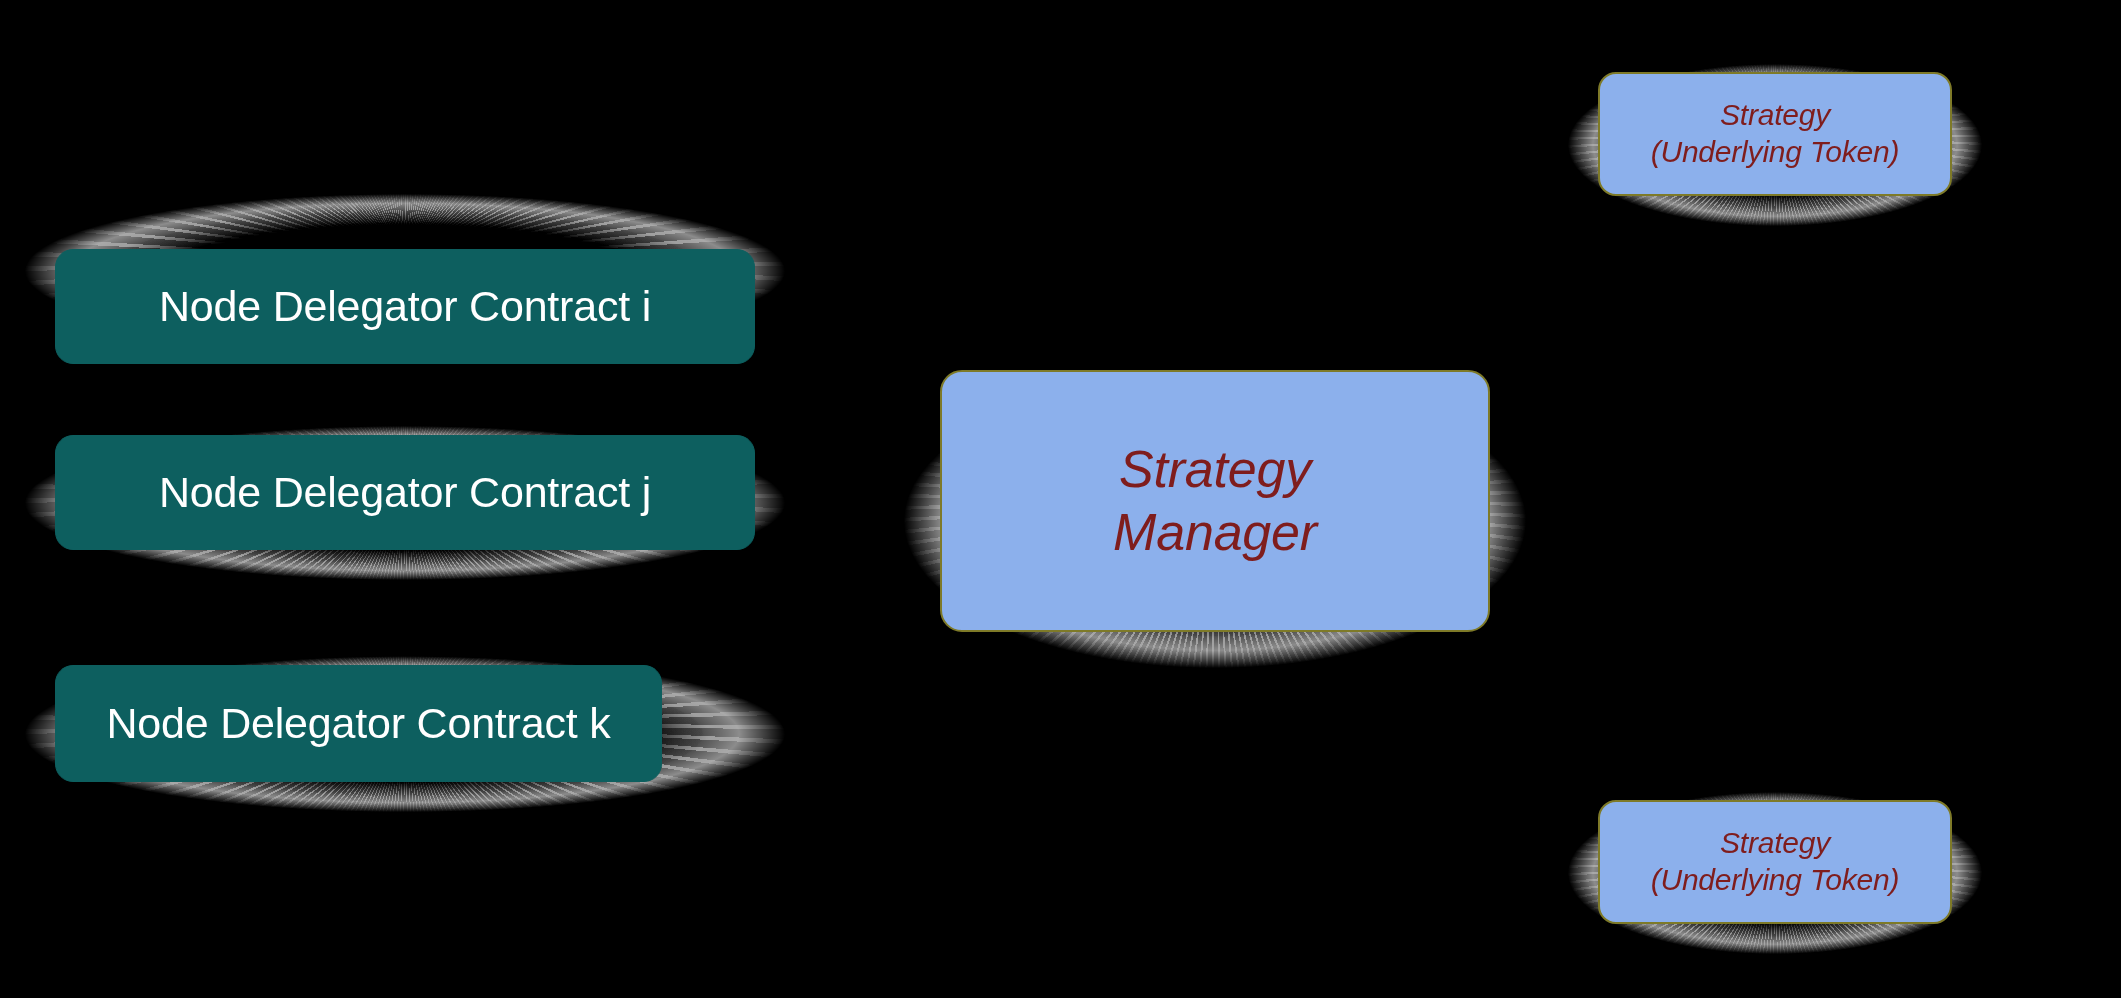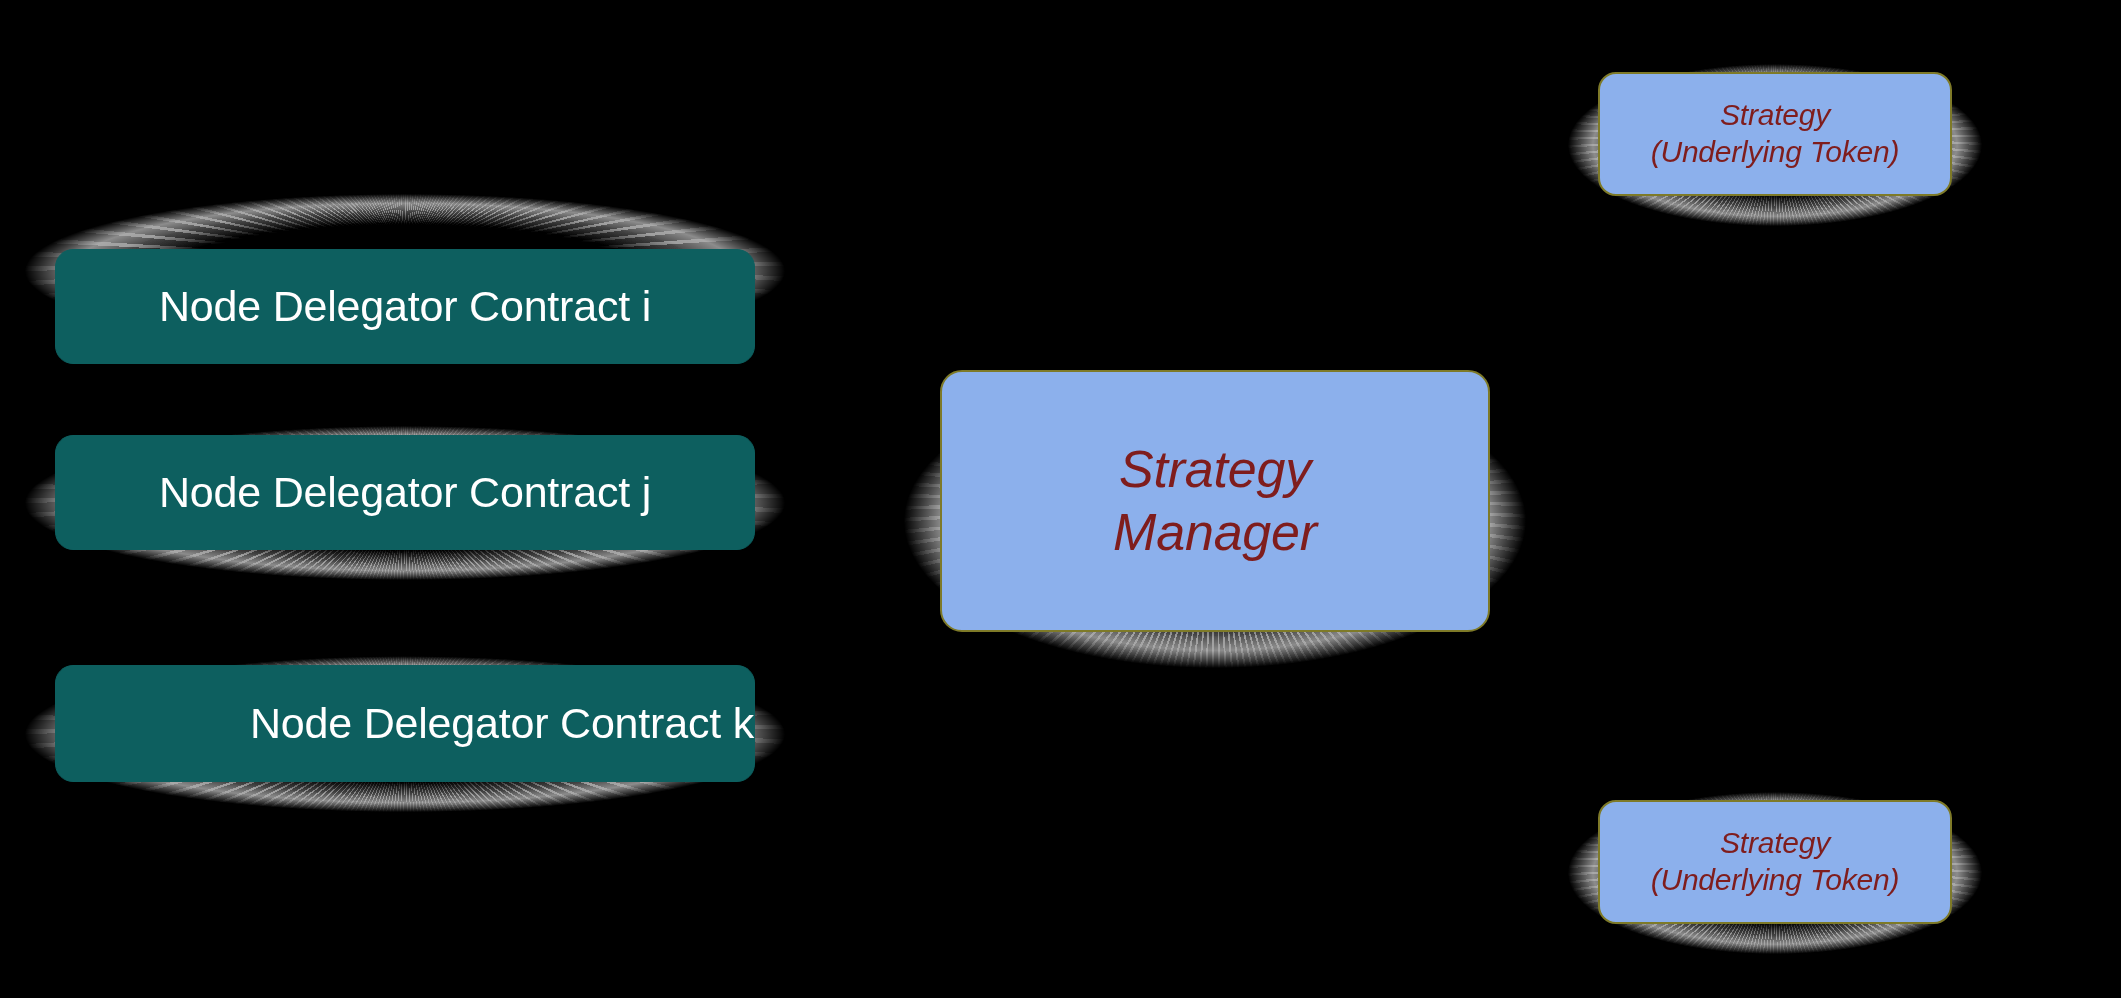--- a/index.html
+++ b/index.html
@@ -94,21 +94,21 @@
 </style>
 </head>
 <body>
 
 <div id="canvas" style="background: rgb(0, 0, 0);">
     <div class="shadow-wrap" style="left: 25px; top: 173px; width: 760px; height: 175px;"></div>
     <div class="node teal" style="left: 55px; top: 203px; width: 700px; height: 115px; margin-top: 46px;"><span class="node-label">Node Delegator Contract i</span></div>
     <div class="shadow-wrap" style="left: 25px; top: 405px; width: 760px; height: 175px;"></div>
     <div class="node teal" style="left: 55px; top: 435px; width: 700px; height: 115px; justify-content: center;"><span class="node-label">Node Delegator Contract j</span></div>
     <div class="shadow-wrap" style="left: 25px; top: 635px; width: 760px; height: 177px;"></div>
-    <div class="node teal" style="left: 55px; top: 665px; width: 700px; height: 117px; justify-content: flex-end;"><span class="node-label">Node Delegator Contract k</span></div>
+    <div class="node teal" style="left: 55px; top: 665px; width: 607px; height: 117px;"><span class="node-label">Node Delegator Contract k</span></div>
     <div class="shadow-wrap" style="left: 904px; top: 334px; width: 622px; height: 334px;"></div>
     <div class="node blue big" style="left: 940px; top: 370px; width: 550px; height: 262px;"><span class="node-label">Strategy
 Manager</span></div>
     <div class="shadow-wrap" style="left: 1568px; top: 42px; width: 414px; height: 184px;"></div>
     <div class="node blue" style="left: 1598px; top: 72px; width: 354px; height: 124px;"><span class="node-label">Strategy
 (Underlying Token)</span></div>
     <div class="shadow-wrap" style="left: 1568px; top: 770px; width: 414px; height: 184px;"></div>
     <div class="node blue" style="left: 1598px; top: 800px; width: 354px; height: 124px;"><span class="node-label">Strategy
 (Underlying Token)</span></div>
   </div>

